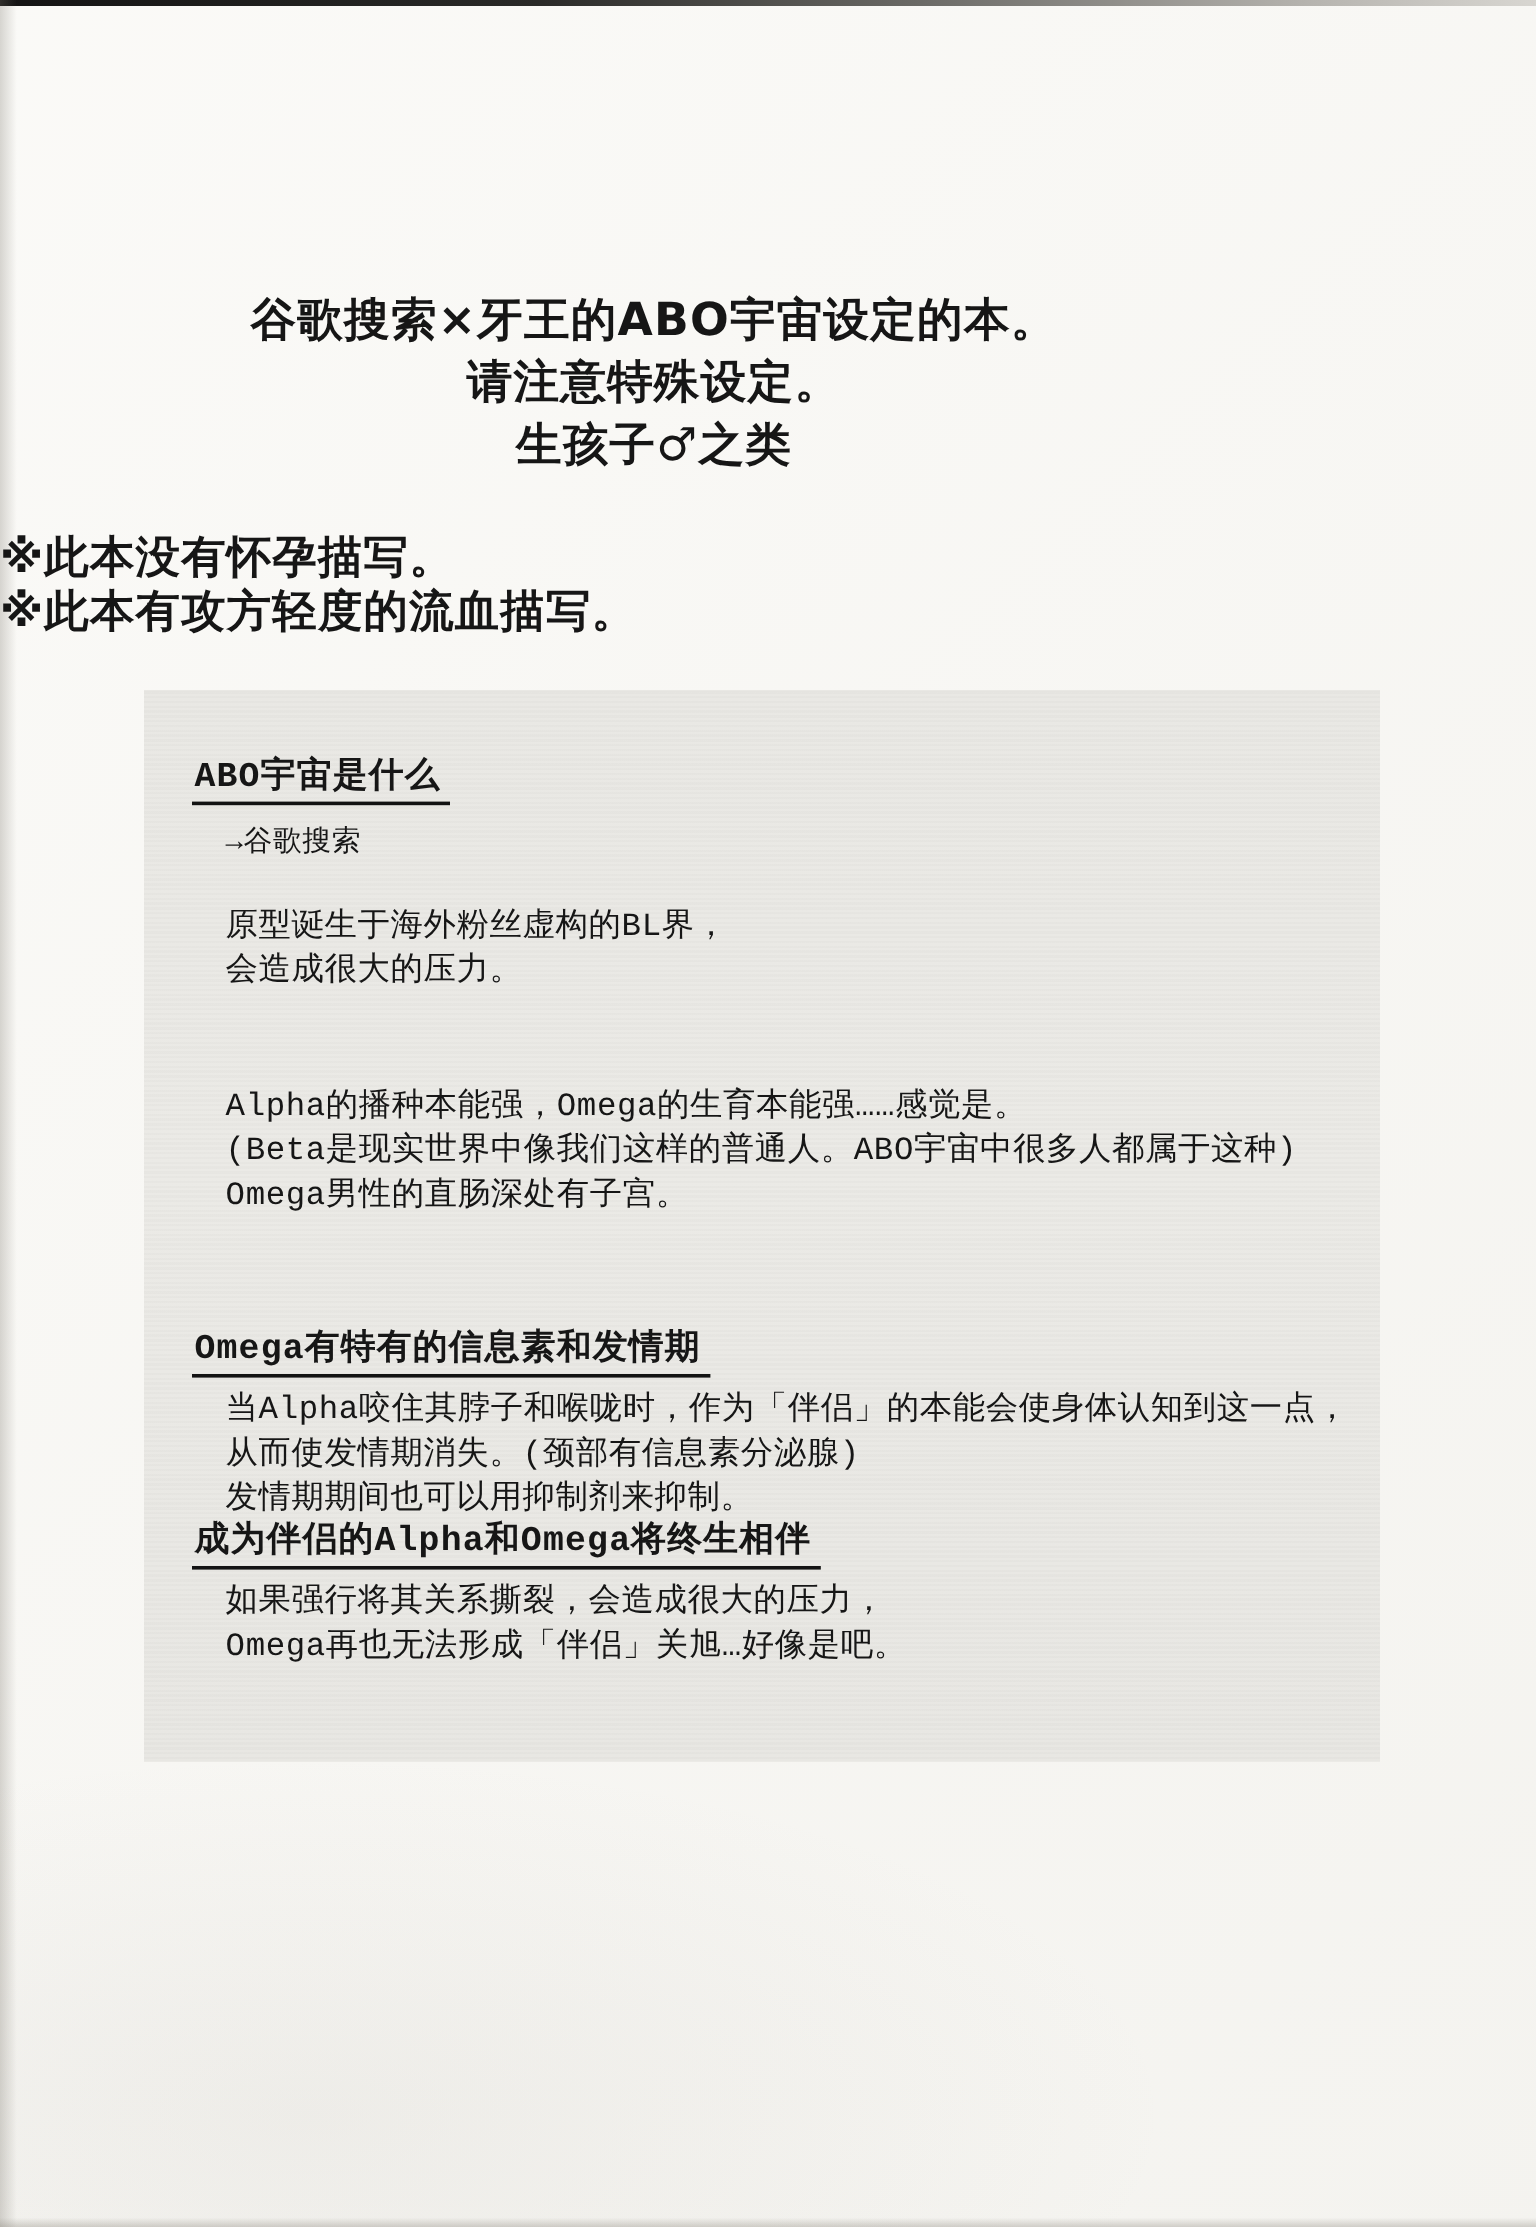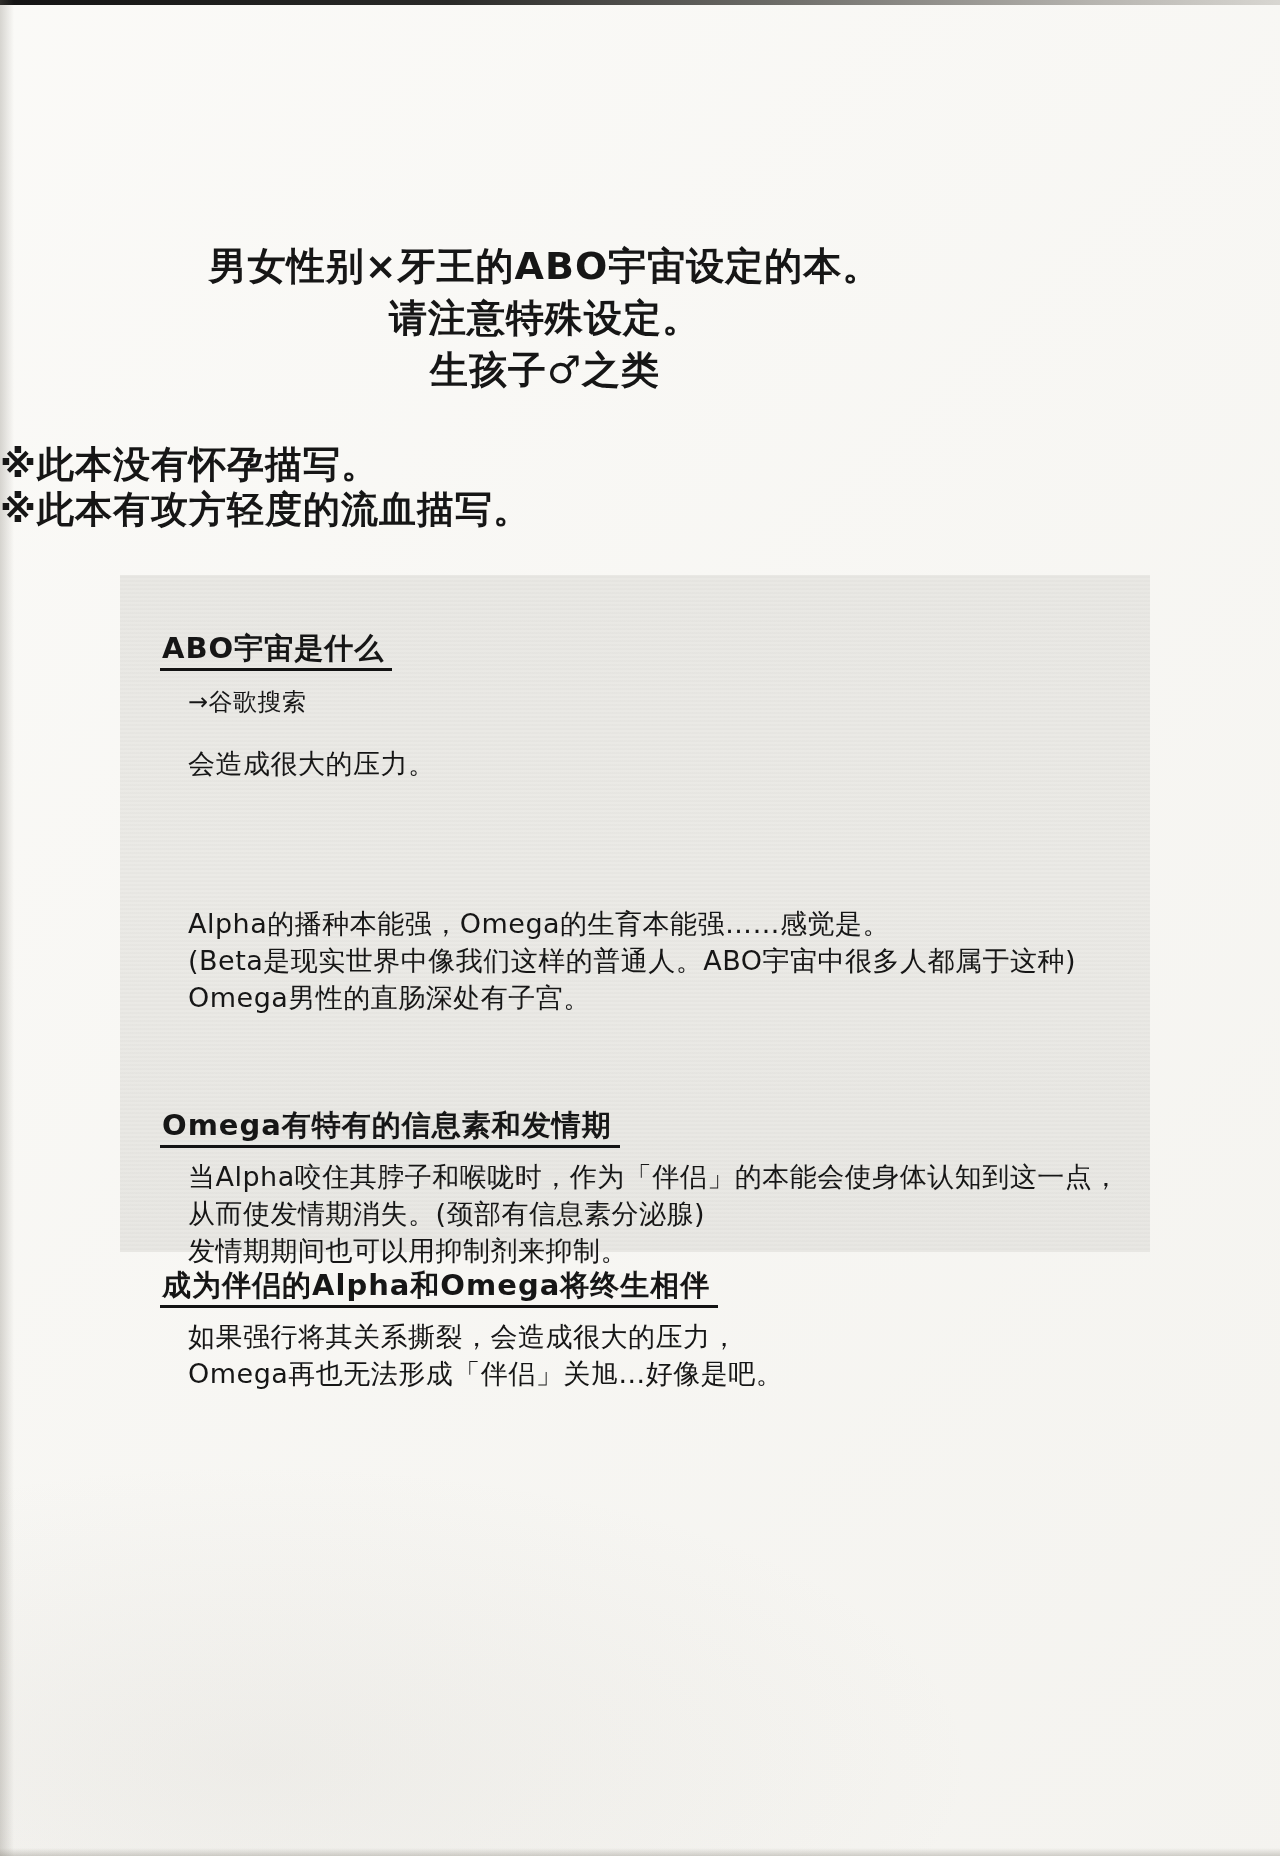--- a/index.html
+++ b/index.html
@@ -41,25 +41,26 @@
   }
   .warnings {
     position:absolute; top:442px; left:0; width:1150px;
     text-align:left;
     font-size:37px; line-height:45px; font-weight:600;
     letter-spacing:1px; white-space:nowrap;
   }
 
   
   .info-box {
-    position:absolute; left:120px; top:575px; width:1030px; height:677px;
+    position:absolute; left:120px; top:575px; width:1030px; height:893px;
     background:#e9e8e4;
     background-image:
       repeating-linear-gradient(0deg, rgba(255,255,255,0.05) 0 2px, rgba(0,0,0,0.012) 2px 4px),
       linear-gradient(180deg, #e8e7e3 0%, #eae9e5 45%, #e7e6e2 100%);
+    font-family: Liberation Mono, monospace;
   }
   .sec { position:absolute; left:40px; right:26px; white-space:nowrap; }
   .sec-0 { top:55px; }
   .sec-1 { top:170px; }
   .sec-2 { top:320px; }
   .sec-3 { top:532px; }
   .sec-4 { top:692px; }
   .sec-heading {
     display:inline-block;
     font-size:29px; line-height:36px; font-weight:700;
@@ -78,38 +79,39 @@
 </head>
 <body>
 
 <div class="page">
   <div class="paper-shade"></div>
   <div class="edge-top"></div>
   <div class="edge-left"></div>
   <div class="edge-bottom"></div>
 
   <div class="intro">
-    <div class="intro-line">男女性别×牙王的ABO宇宙设定的本。</div>
+    <div class="intro-line">谷歌搜索×牙王的ABO宇宙设定的本。</div>
     <div class="intro-line">请注意特殊设定。</div>
     <div class="intro-line">生孩子♂之类</div>
   </div>
 
   <div class="warnings">
     <div class="warning-line">※此本没有怀孕描写。</div>
     <div class="warning-line">※此本有攻方轻度的流血描写。</div>
   </div>
 
   <div class="info-box">
 
     <section class="sec sec-0">
       <div class="sec-heading">ABO宇宙是什么</div>
       <div class="sec-line small">→谷歌搜索</div>
     </section>
 
     <section class="sec sec-1">
+      <div class="sec-line first">原型诞生于海外粉丝虚构的BL界，</div>
       <div class="sec-line">会造成很大的压力。</div>
     </section>
 
     <section class="sec sec-2">
       <div class="sec-line first">Alpha的播种本能强，Omega的生育本能强……感觉是。</div>
       <div class="sec-line">(Beta是现实世界中像我们这样的普通人。ABO宇宙中很多人都属于这种)</div>
       <div class="sec-line">Omega男性的直肠深处有子宫。</div>
     </section>
 
     <section class="sec sec-3">

